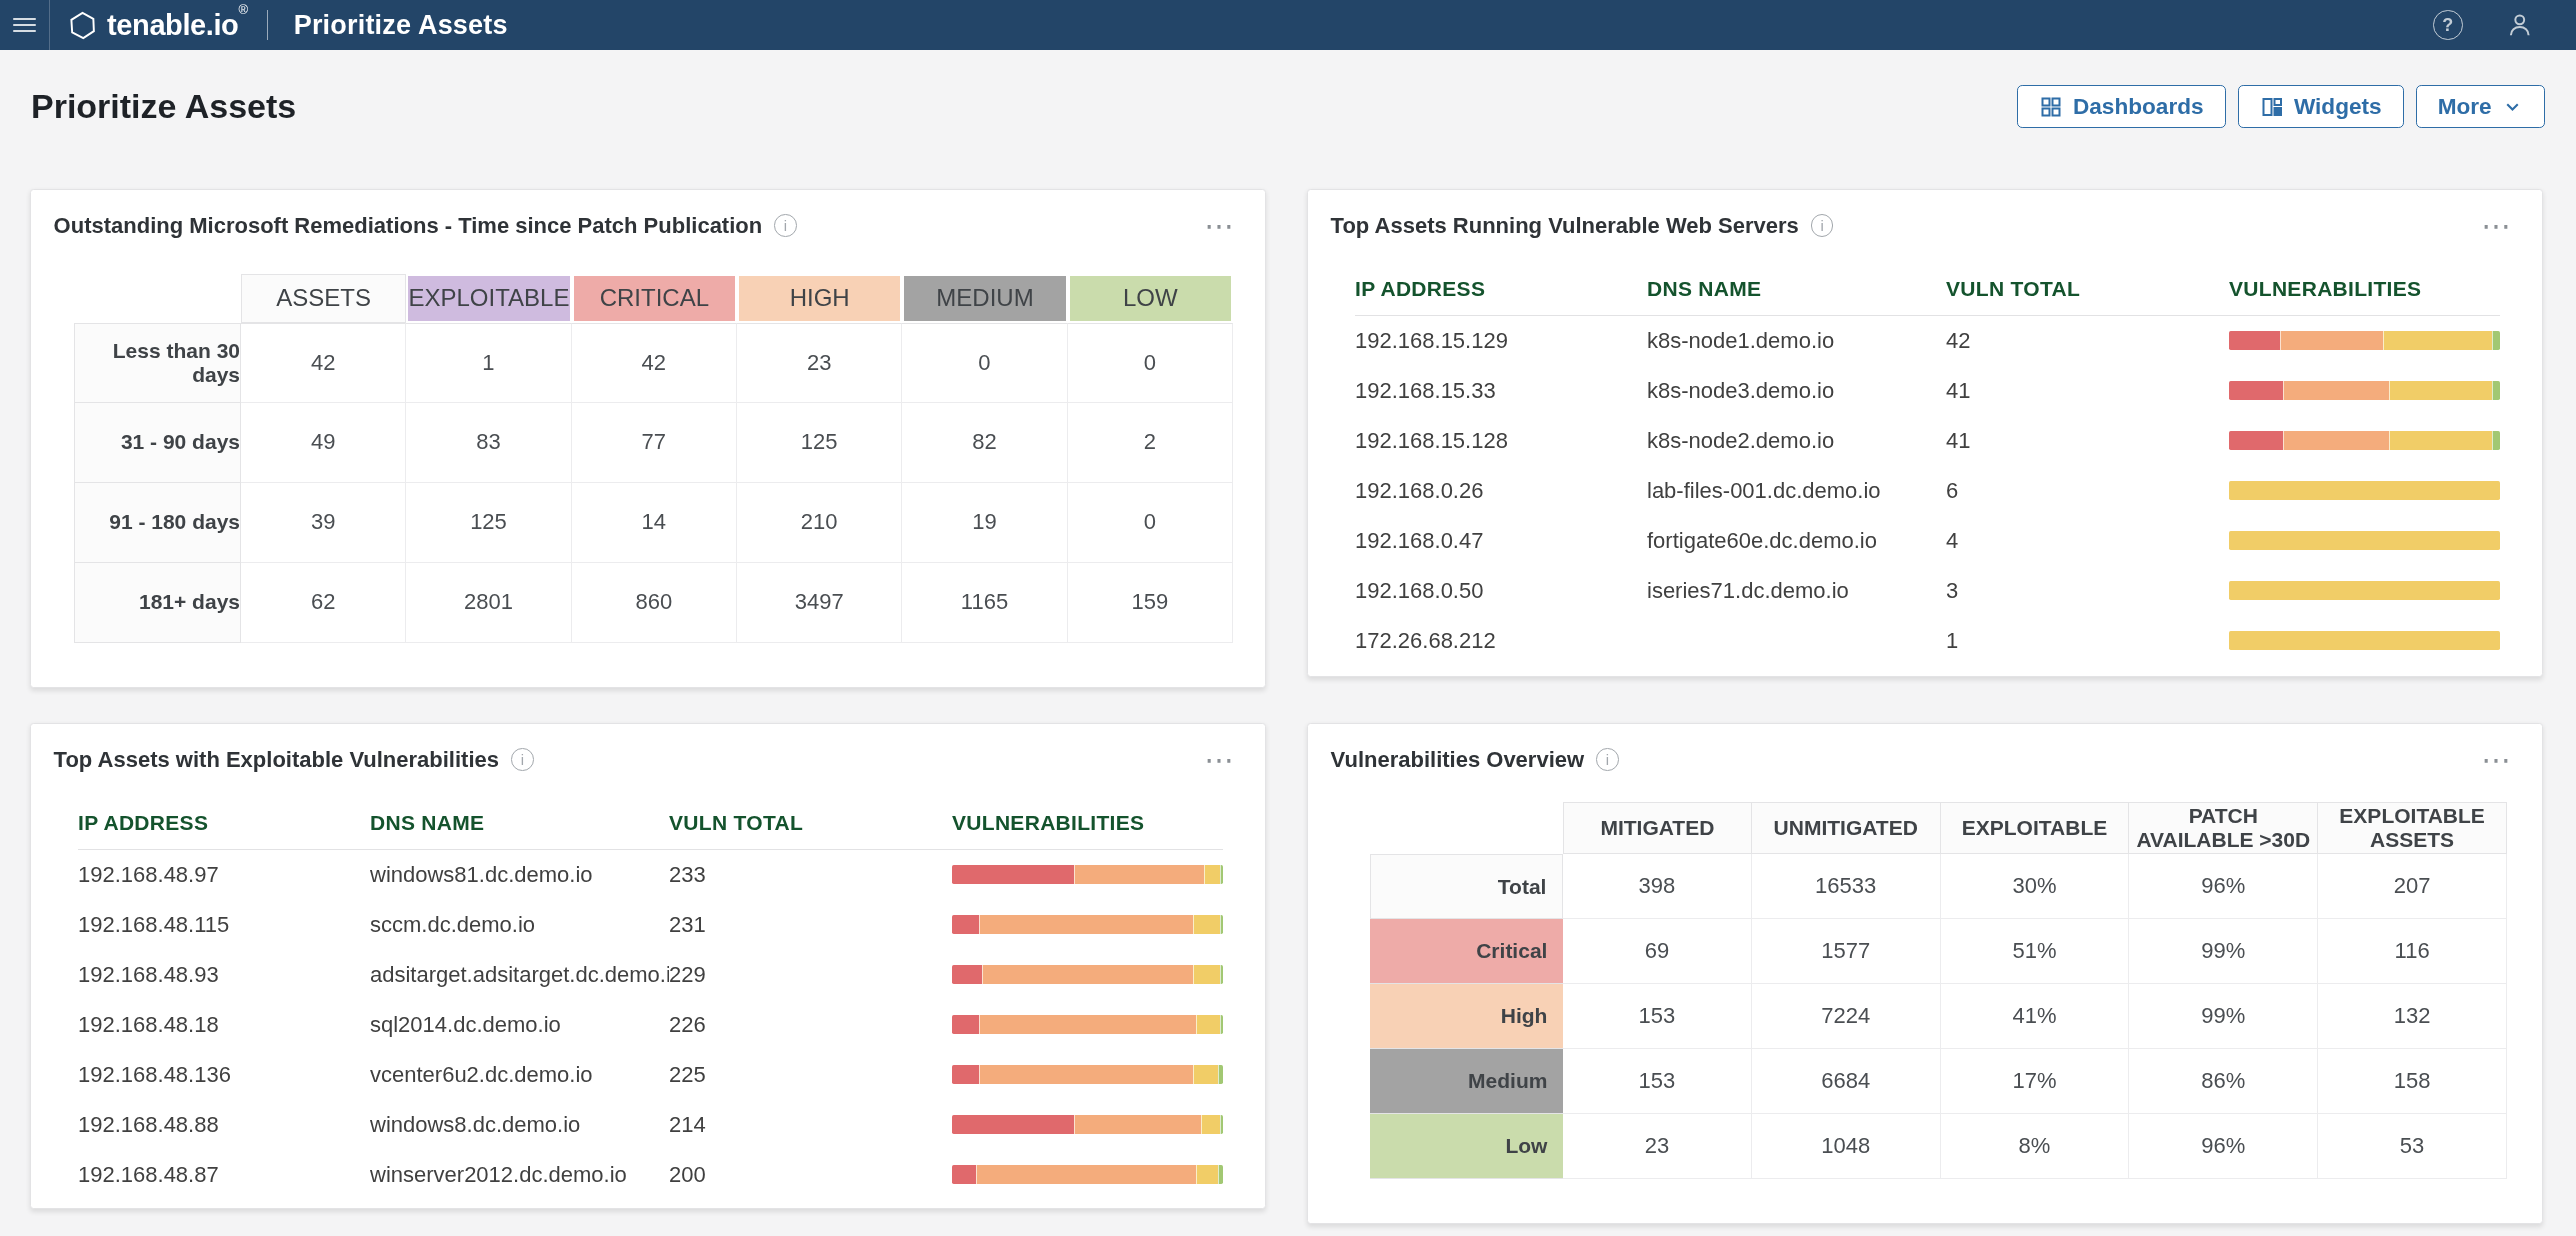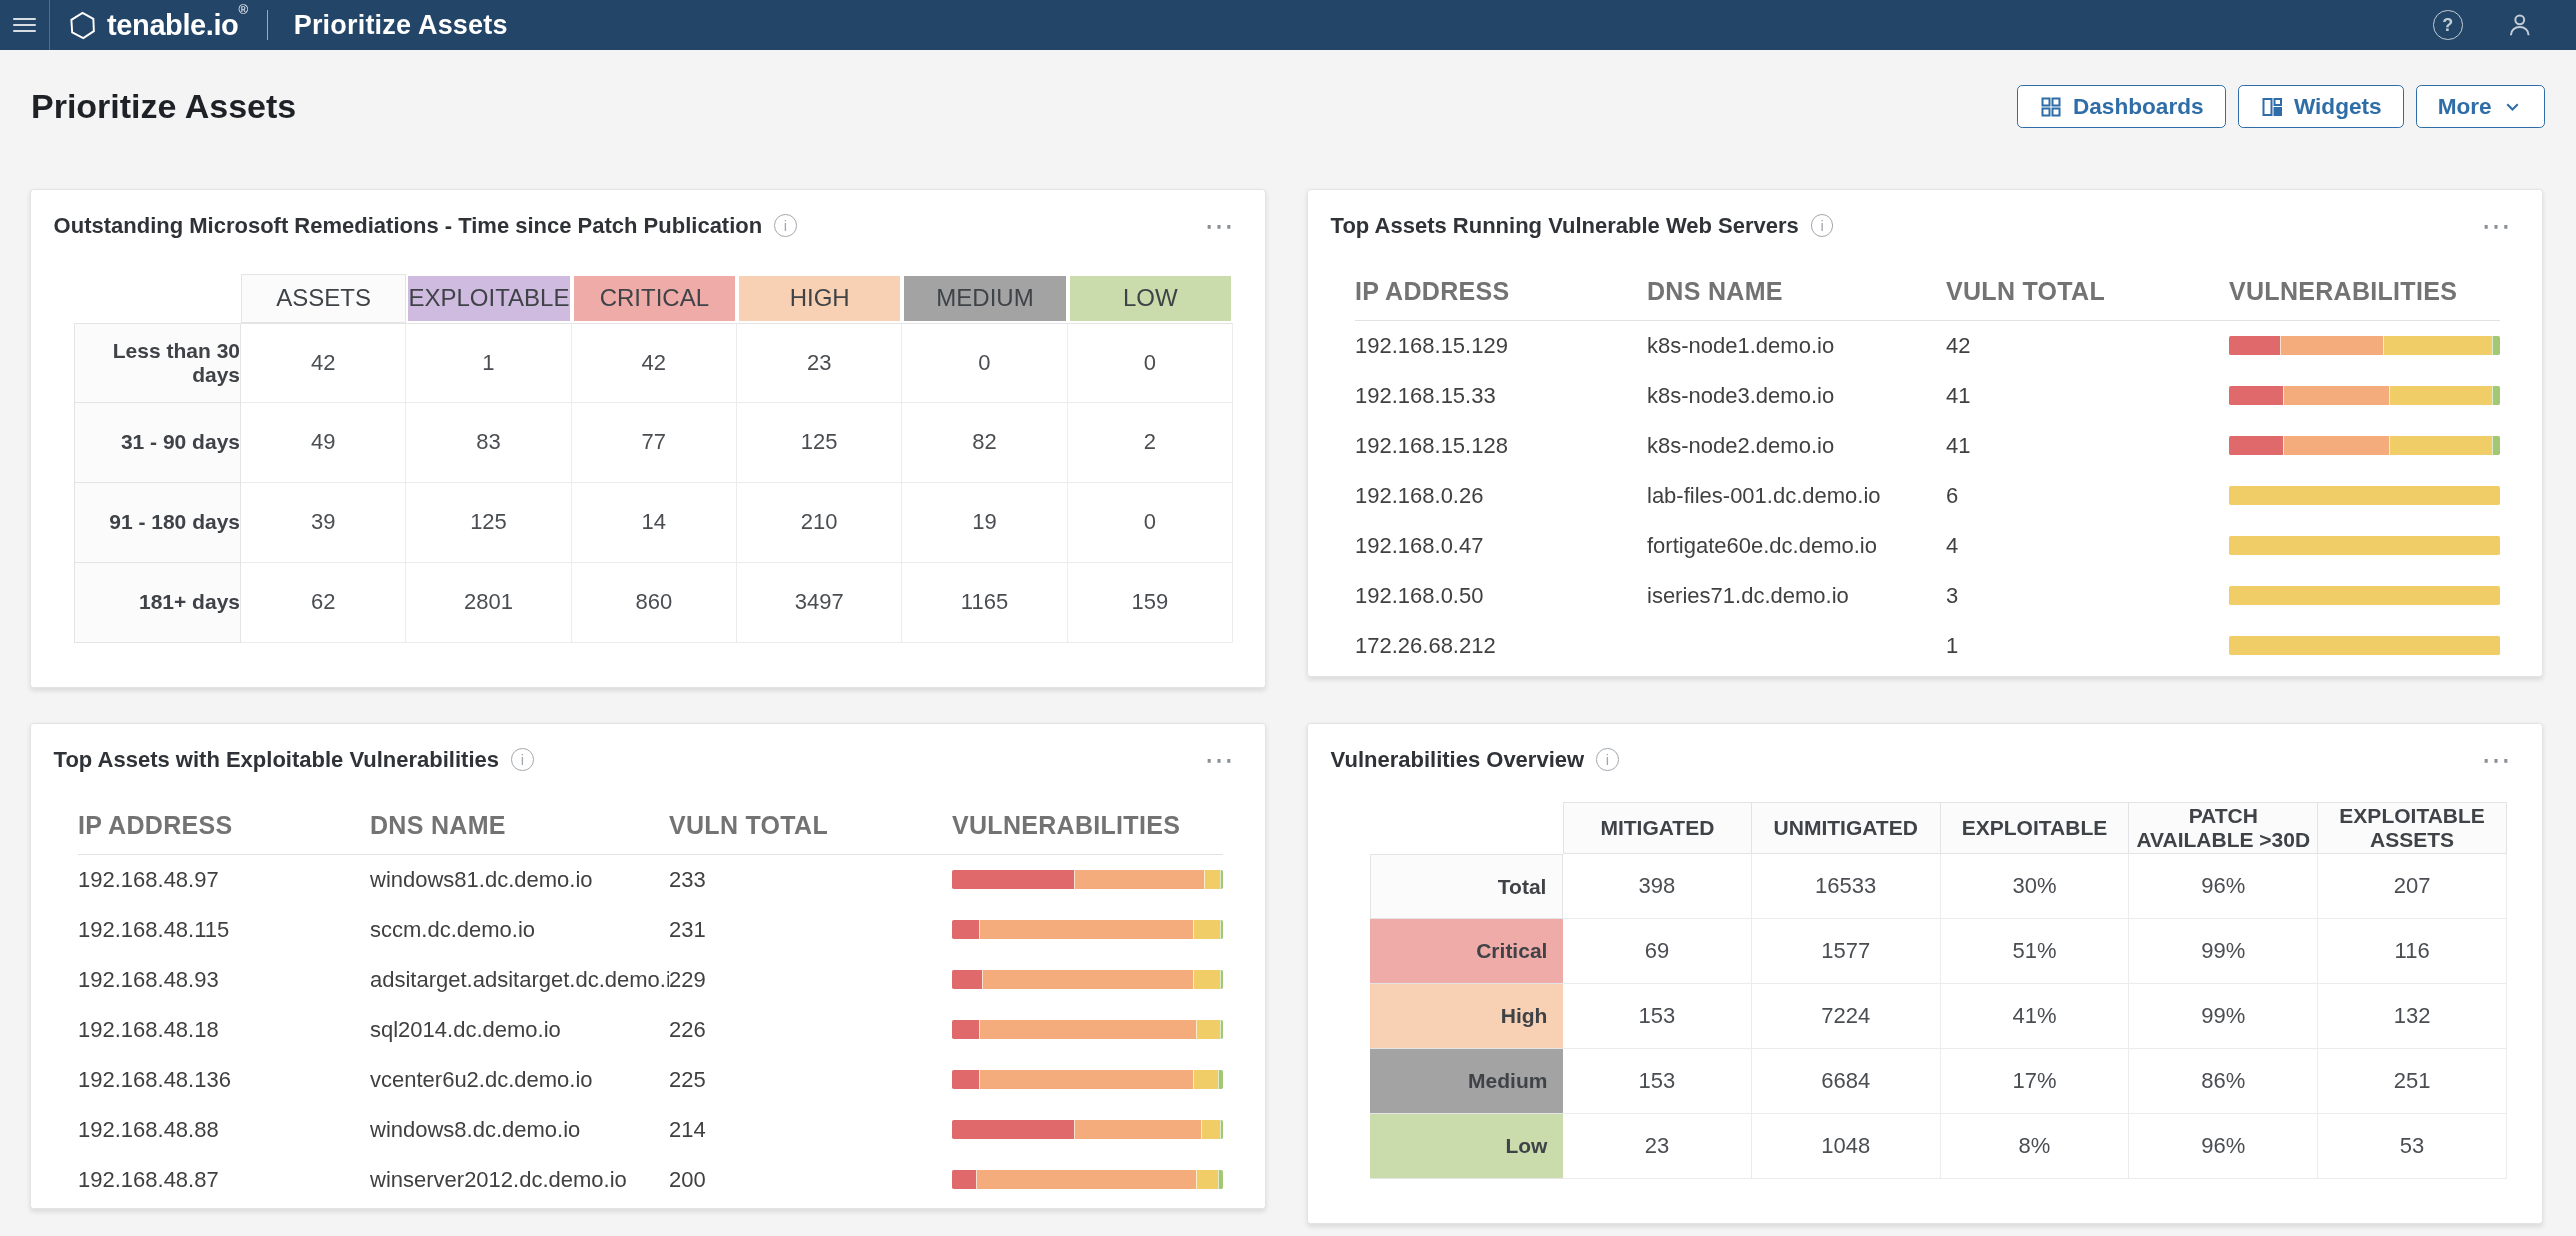--- a/index.html
+++ b/index.html
@@ -87,21 +87,21 @@
   .ms-row:first-child .ms-row-label, .ms-row:first-child .ms-cell { border-top:0.9px solid #e4e4e6; }
   .ms-cell {
     height:80px; font-size:22px; color:#4a4e52; text-align:center;
     border-right:0.9px solid #ececee; border-bottom:0.9px solid #ececee; background:#fff; cursor:pointer;
   }
 
   
   .asset-table { margin:38px 0 0 47px; width:1145px; }
   .a-header { display:grid; grid-template-columns:292px 299px 283px 1fr; align-items:center;
               padding-bottom:14px; border-bottom:0.9px solid #e2e2e4; }
-  .a-col { font-size:25px; font-weight:700; color:#737373; letter-spacing:0.3px; }
+  .a-col { font-size:21px; font-weight:700; color:#14532d; letter-spacing:0.3px; }
   .a-row { display:grid; grid-template-columns:292px 299px 283px 1fr; align-items:center; height:50px; }
   .a-cell { font-size:22px; color:#404040; cursor:pointer; white-space:nowrap; overflow:hidden; }
   .bar-wrap { width:271px; cursor:pointer; }
   .bar { display:flex; height:19px; border-radius:1.7px; overflow:hidden; }
   .seg { display:block; height:100%; }
   .seg + .seg { border-left:0.9px solid rgba(255,255,255,.65); }
   .seg-critical { background:#e0696c; }
   .seg-high     { background:#f4ac7c; }
   .seg-medium   { background:#f1cd67; }
   .seg-low      { background:#a2c873; }
@@ -493,21 +493,21 @@
             <td class="vo-cell">41%</td>
             <td class="vo-cell">99%</td>
             <td class="vo-cell">132</td>
           </tr>
           <tr class="vo-row">
             <th class="vo-row-label sev-medium">Medium</th>
             <td class="vo-cell">153</td>
             <td class="vo-cell">6684</td>
             <td class="vo-cell">17%</td>
             <td class="vo-cell">86%</td>
-            <td class="vo-cell">251</td>
+            <td class="vo-cell">158</td>
           </tr>
           <tr class="vo-row">
             <th class="vo-row-label sev-low">Low</th>
             <td class="vo-cell">23</td>
             <td class="vo-cell">1048</td>
             <td class="vo-cell">8%</td>
             <td class="vo-cell">96%</td>
             <td class="vo-cell">53</td>
           </tr>
         </tbody>

